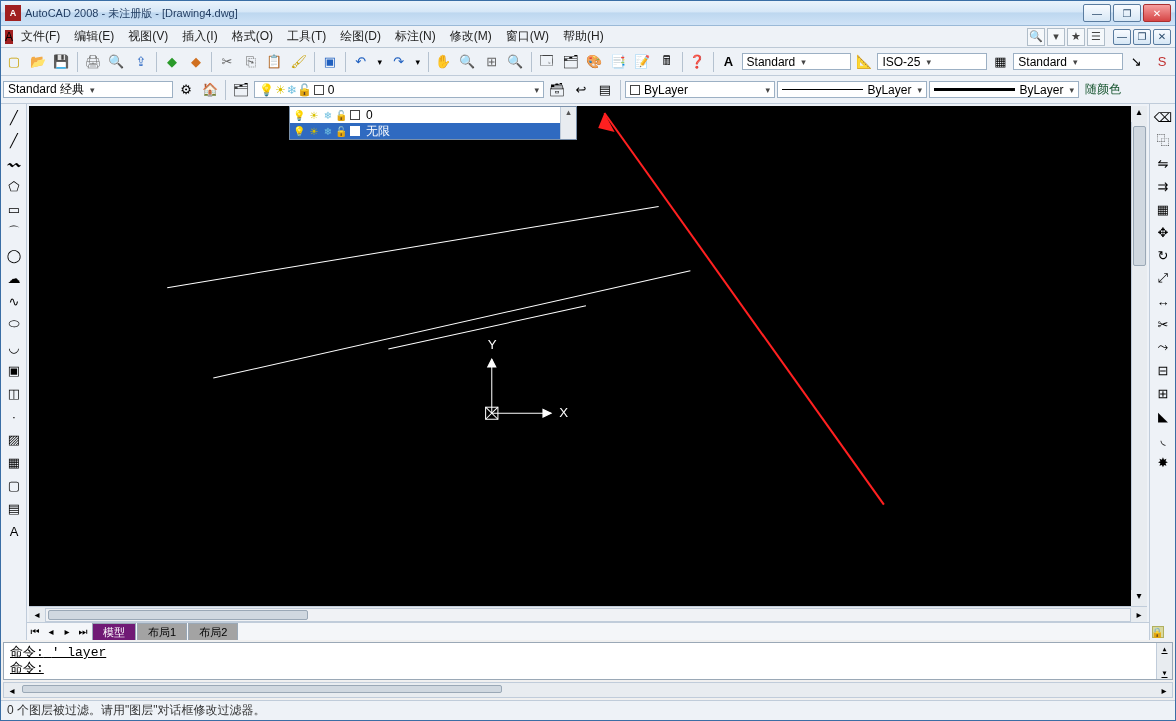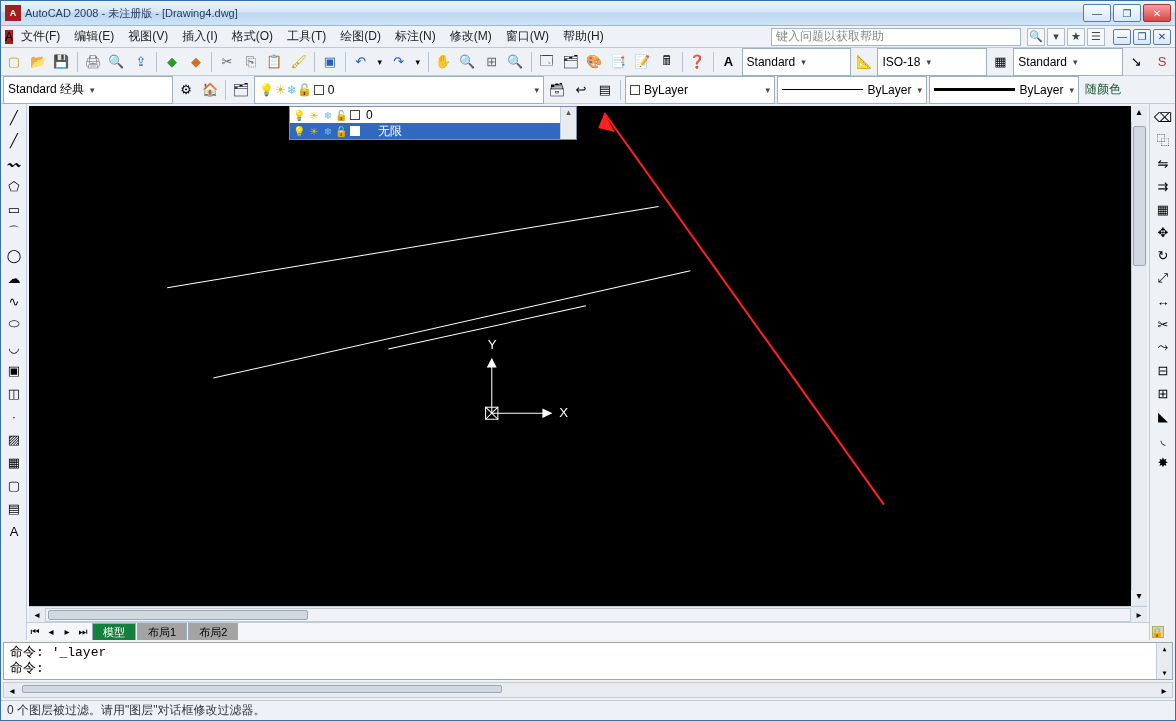--- a/index.html
+++ b/index.html
@@ -117,21 +117,21 @@
   cursor: pointer;
   border: 1px solid transparent;
   font-size: 13px;
 }
 .tsep {
   width: 1px; height: 20px;
   background: #b5c2d0;
   margin: 0 2px;
 }
 .tcombo {
-  height: 28px;
+  height: 17px;
   border: 1px solid #9cb0c4;
   background: #fff;
   display: flex;
   align-items: center;
   padding: 0 4px;
   font-size: 12px;
   cursor: pointer;
   position: relative;
 }
 .tcombo .arrow {
@@ -253,21 +253,21 @@
   padding: 0 10px;
   border: 1px solid #9aa8b6;
   border-bottom: none;
   background: #a3a3a3;
   margin-left: 1px;
   cursor: pointer;
   height: 17px;
   display: flex;
   align-items: center;
 }
-.tabstrip .tab.active { background: #15803d; color: #fff; }
+.tabstrip .tab.active { background: #701a75; color: #fff; }
 
 
 .hscroll {
   height: 16px;
   background: #e8ecf0;
   border-top: 1px solid #c0ccda;
   display: flex;
   align-items: center;
   margin: 0 2px;
 }
@@ -289,20 +289,21 @@
 .vscroll .thumb { position:absolute; top:4px; left:1px; right:1px; height:140px; background:#d0d8e0; border:1px solid #9aa8b6; border-radius:2px; }
 
 
 .command-area {
   background: #fff;
   border: 1px solid #9aa8b6;
   margin: 2px;
   font-family: "Courier New", monospace;
   font-size: 13px;
   display: flex;
+  text-decoration: underline;
 }
 .command-lines { flex:1; padding: 2px 6px; }
 .command-lines div { line-height: 16px; }
 .command-area .cvscroll {
   width: 16px;
   background: #e8ecf0;
   border-left: 1px solid #c0ccda;
   display: flex;
   flex-direction: column;
   align-items: center;
@@ -367,21 +368,20 @@
   <span class="menu-item">视图(V)</span>
   <span class="menu-item">插入(I)</span>
   <span class="menu-item">格式(O)</span>
   <span class="menu-item">工具(T)</span>
   <span class="menu-item">绘图(D)</span>
   <span class="menu-item">标注(N)</span>
   <span class="menu-item">修改(M)</span>
   <span class="menu-item">窗口(W)</span>
   <span class="menu-item">帮助(H)</span>
   <span class="spacer"></span>
-  <div class="help-search">键入问题以获取帮助</div>
   <div class="help-icons">
     <div class="hbtn">🔍</div>
     <div class="hbtn">▾</div>
     <div class="hbtn">★</div>
     <div class="hbtn">☰</div>
   </div>
   <div class="window-controls" style="margin-left:6px;">
     <div class="wbtn" style="width:18px;height:16px;">—</div>
     <div class="wbtn" style="width:18px;height:16px;">❐</div>
     <div class="wbtn" style="width:18px;height:16px;">✕</div>
@@ -429,21 +429,21 @@
 
   <div class="tbtn">
       <b>A</b>
     </div>
   <div class="tcombo" style="width:110px;">
     <span>Standard</span>
     <span class="arrow">▾</span>
   </div>
   <div class="tbtn">📐</div>
   <div class="tcombo" style="width:110px;">
-    <span>ISO-18</span>
+    <span>ISO-25</span>
     <span class="arrow">▾</span>
   </div>
   <div class="tbtn">▦</div>
   <div class="tcombo" style="width:110px;">
     <span>Standard</span>
     <span class="arrow">▾</span>
   </div>
   <div class="tbtn">↘</div>
   <span style="flex:1;"></span>
   <div class="tbtn ic-red">S</div>
@@ -548,21 +548,21 @@
             <span class="dot lockc">🔓</span>
             <span class="swatch"></span>
             <span style="margin-left:4px;">0</span>
           </div>
           <div class="layer-row selected">
             <span class="dot light">💡</span>
             <span class="dot sun">☀</span>
             <span class="dot freeze">❄</span>
             <span class="dot lockc">🔓</span>
             <span class="swatch"></span>
-            <span style="margin-left:16px;">无限</span>
+            <span style="margin-left:4px;">无限</span>
           </div>
         </div>
         <div class="popup-scroll">▴</div>
       </div>
 
       <div class="vscroll">
         <div class="arrow">▴</div>
         <div class="track">
             <div class="thumb"></div>
           </div>

